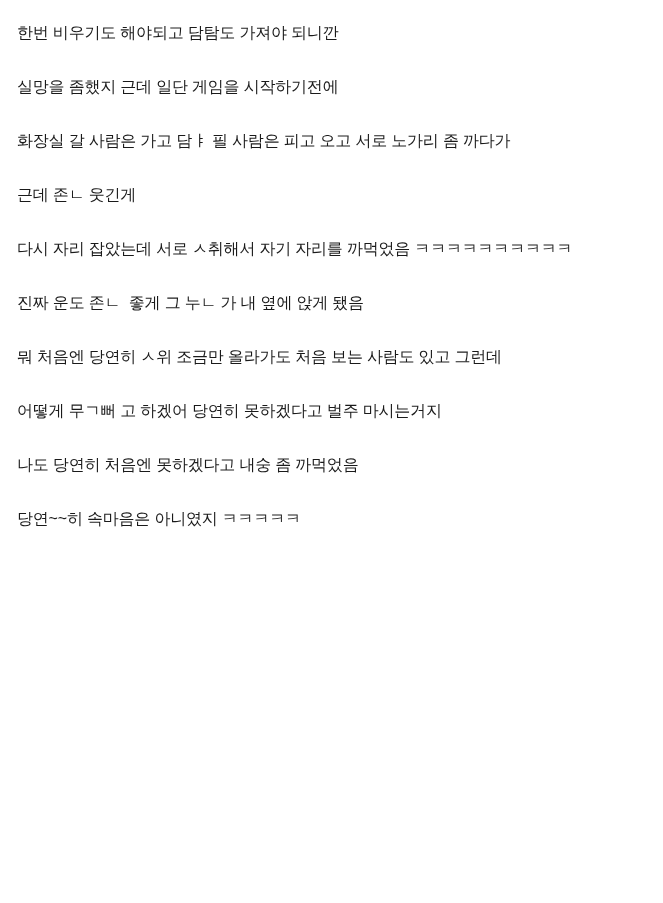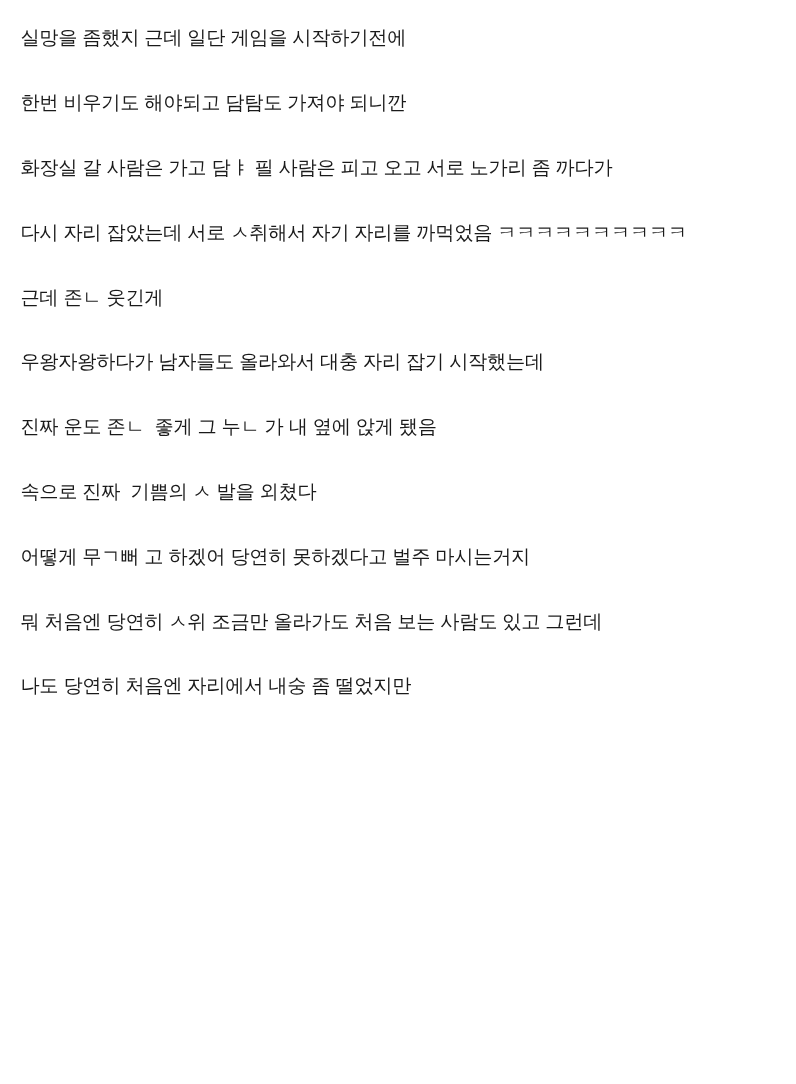--- a/index.html
+++ b/index.html
@@ -28,24 +28,23 @@
     letter-spacing: -0.2px;
     color: #1a1a1a;
     white-space: pre-wrap;
     font-weight: 400;
   }
 </style>
 </head>
 <body>
 
 <div class="post">
+  <p>한번 비우기도 해야되고 담탐도 가져야 되니깐</p>
   <p>실망을 좀했지 근데 일단 게임을 시작하기전에</p>
-  <p>한번 비우기도 해야되고 담탐도 가져야 되니깐</p>
   <p>화장실 갈 사람은 가고 담ㅑ 필 사람은 피고 오고 서로 노가리 좀 까다가</p>
+  <p>근데 존ㄴ 웃긴게</p>
   <p>다시 자리 잡았는데 서로 ㅅ취해서 자기 자리를 까먹었음 ㅋㅋㅋㅋㅋㅋㅋㅋㅋㅋ</p>
-  <p>근데 존ㄴ 웃긴게</p>
-  <p>우왕자왕하다가 남자들도 올라와서 대충 자리 잡기 시작했는데</p>
   <p>진짜 운도 존ㄴ  좋게 그 누ㄴ 가 내 옆에 앉게 됐음</p>
-  <p>속으로 진짜  기쁨의 ㅅ 발을 외쳤다</p>
+  <p>뭐 처음엔 당연히 ㅅ위 조금만 올라가도 처음 보는 사람도 있고 그런데</p>
   <p>어떻게 무ㄱ뻐 고 하겠어 당연히 못하겠다고 벌주 마시는거지</p>
-  <p>뭐 처음엔 당연히 ㅅ위 조금만 올라가도 처음 보는 사람도 있고 그런데</p>
-  <p>나도 당연히 처음엔 자리에서 내숭 좀 떨었지만</p>
+  <p>나도 당연히 처음엔 못하겠다고 내숭 좀 까먹었음</p>
+  <p>당연~~히 속마음은 아니였지 ㅋㅋㅋㅋㅋ</p>
 </div>
 
 </body></html>

